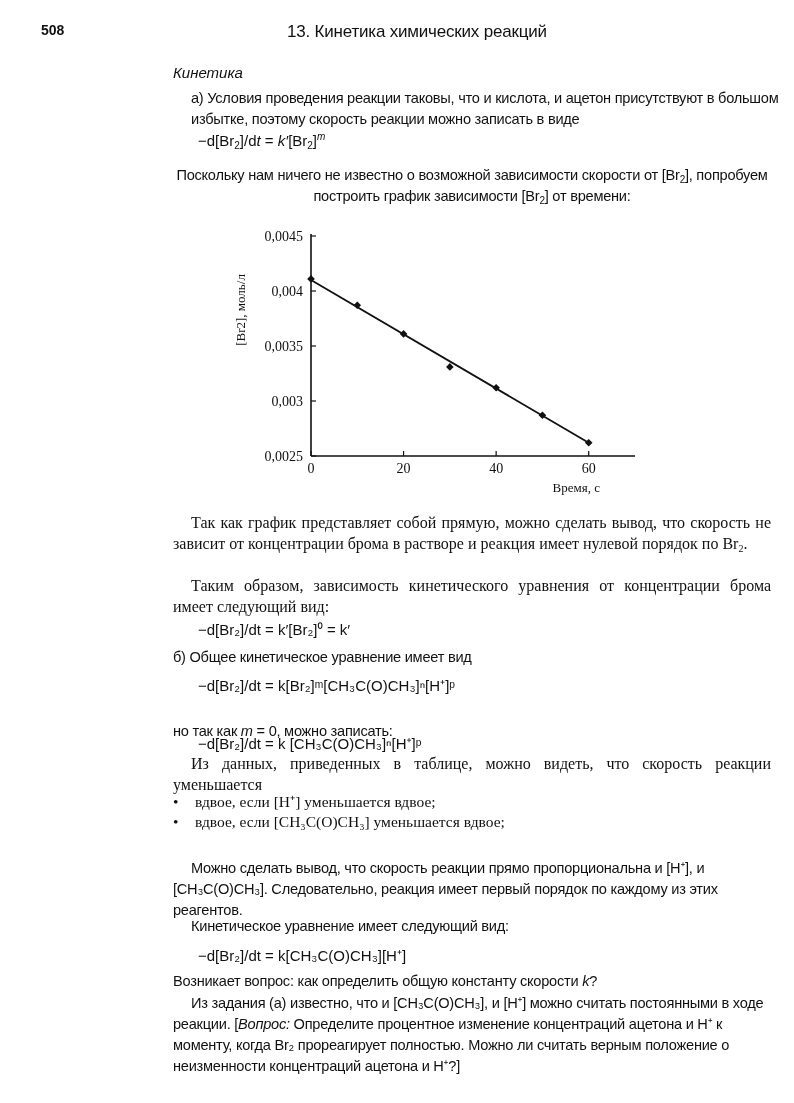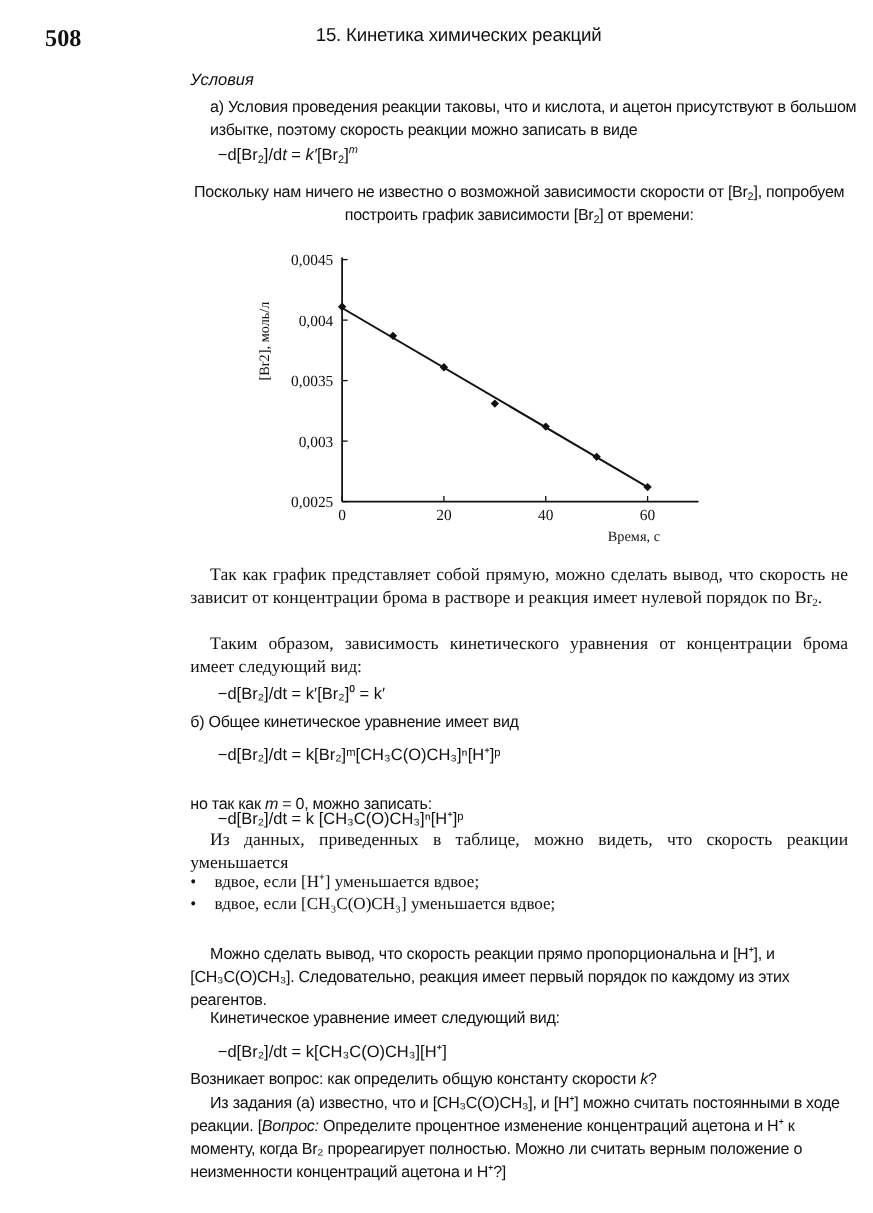--- a/index.html
+++ b/index.html
@@ -1,39 +1,39 @@
 <!DOCTYPE html>
 <html><head>
 <meta charset="utf-8">
 <style>
   html, body { margin: 0; padding: 0; background: #ffffff; }
   body { width: 794px; height: 1103px; position: relative; overflow: hidden; color: #111; }
-  #page-number { position: absolute; left: 41px; top: 22px; font-family: Liberation Serif, serif; font-weight: bold; font-size: 22px; }
+  #page-number { position: absolute; left: 41px; top: 22px; font-family: Liberation Sans, sans-serif; font-weight: bold; font-size: 14px; }
   #running-head { position: absolute; left: 287px; top: 22px; font-family: "Liberation Sans", sans-serif; font-size: 17px; letter-spacing: -0.2px; }
   .block { position: absolute; left: 173px; width: 598px; font-family: "Liberation Sans", sans-serif; font-size: 14.6px; line-height: 21px; letter-spacing: -0.25px; }
   .body-serif { font-family: Liberation Serif, serif; font-size: 16px; line-height: 21px; letter-spacing: 0; text-align: justify; }
   .indent { text-indent: 18px; }
   .eq { position: absolute; left: 198px; font-family: "Liberation Sans", sans-serif; font-size: 15px; }
   .eq i { font-style: italic; }
   sub { font-size: 10px; vertical-align: -3px; line-height: 0; }
   sup { font-size: 10px; vertical-align: 6px; line-height: 0; }
   #heading { position: absolute; left: 173px; top: 64px; font-family: "Liberation Sans", sans-serif; font-style: italic; font-size: 15px; }
   ul.bullets { position: absolute; left: 173px; top: 792px; margin: 0; padding: 0; list-style: none; font-family: "Liberation Serif", serif; font-size: 15.5px; line-height: 20px; }
   ul.bullets li { position: relative; padding-left: 22px; }
   ul.bullets li::before { content: "\2022"; position: absolute; left: 0; top: 0; }
   #chart { position: absolute; left: 225px; top: 222px; }
   #chart text { font-family: "Liberation Serif", serif; font-size: 14px; fill: #111; }
 </style>
 </head>
 <body>
 
 <div id="page-number">508</div>
-<div id="running-head">15. Кинетика химических реакций</div>
+<div id="running-head">13. Кинетика химических реакций</div>
 
-<div id="heading">Условия</div>
+<div id="heading">Кинетика</div>
 
 <div class="block" style="top:88px;margin-left:18px;">а) Условия проведения реакции таковы, что и кислота, и ацетон присутствуют в большом избытке, поэтому скорость реакции можно записать в виде</div>
 
 <div class="eq" style="top:132px;"><span>−d[Br</span><sub>2</sub><span>]/d</span><i>t</i><span> = </span><i>k′</i><span>[Br</span><sub>2</sub><span>]</span><sup><i>m</i></sup></div>
 
 <div class="block" style="top:165px;text-align:center;"><span>Поскольку нам ничего не известно о возможной зависимости скорости от [Br</span><sub>2</sub><span>], попробуем построить график зависимости [Br</span><sub>2</sub><span>] от времени:</span></div>
 
 <svg id="chart" width="420" height="280">
   <g id="axes">
       <line x1="86" y1="12" x2="86" y2="234" stroke="#111" stroke-width="1.6"></line>

